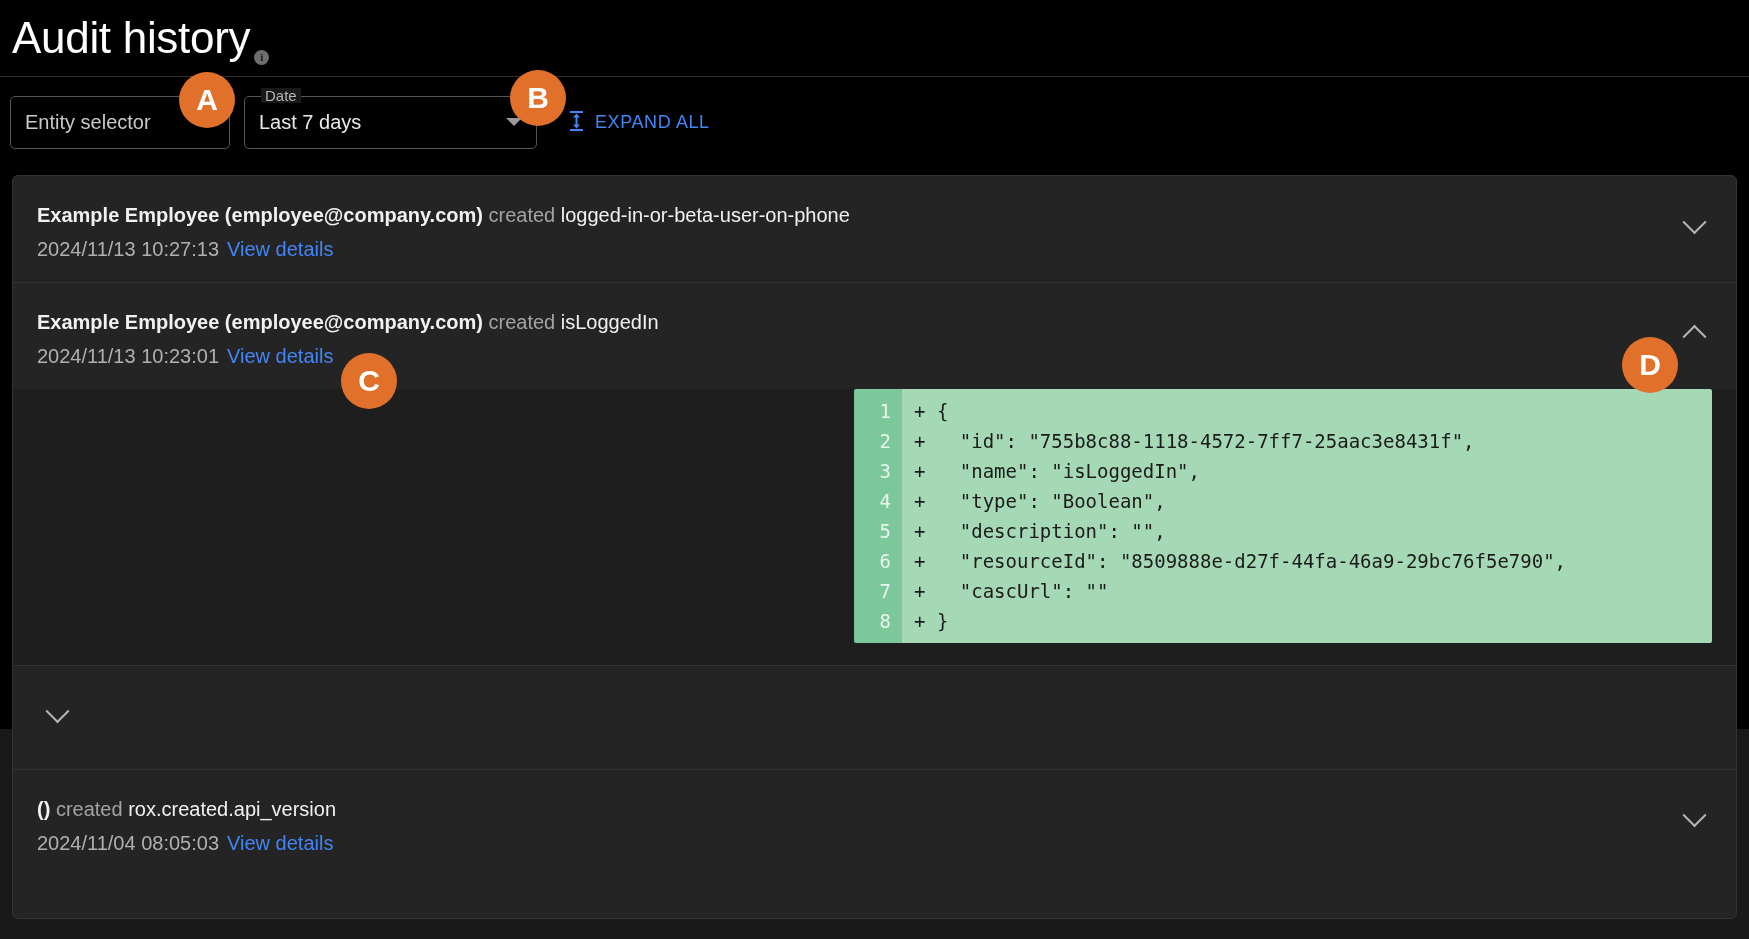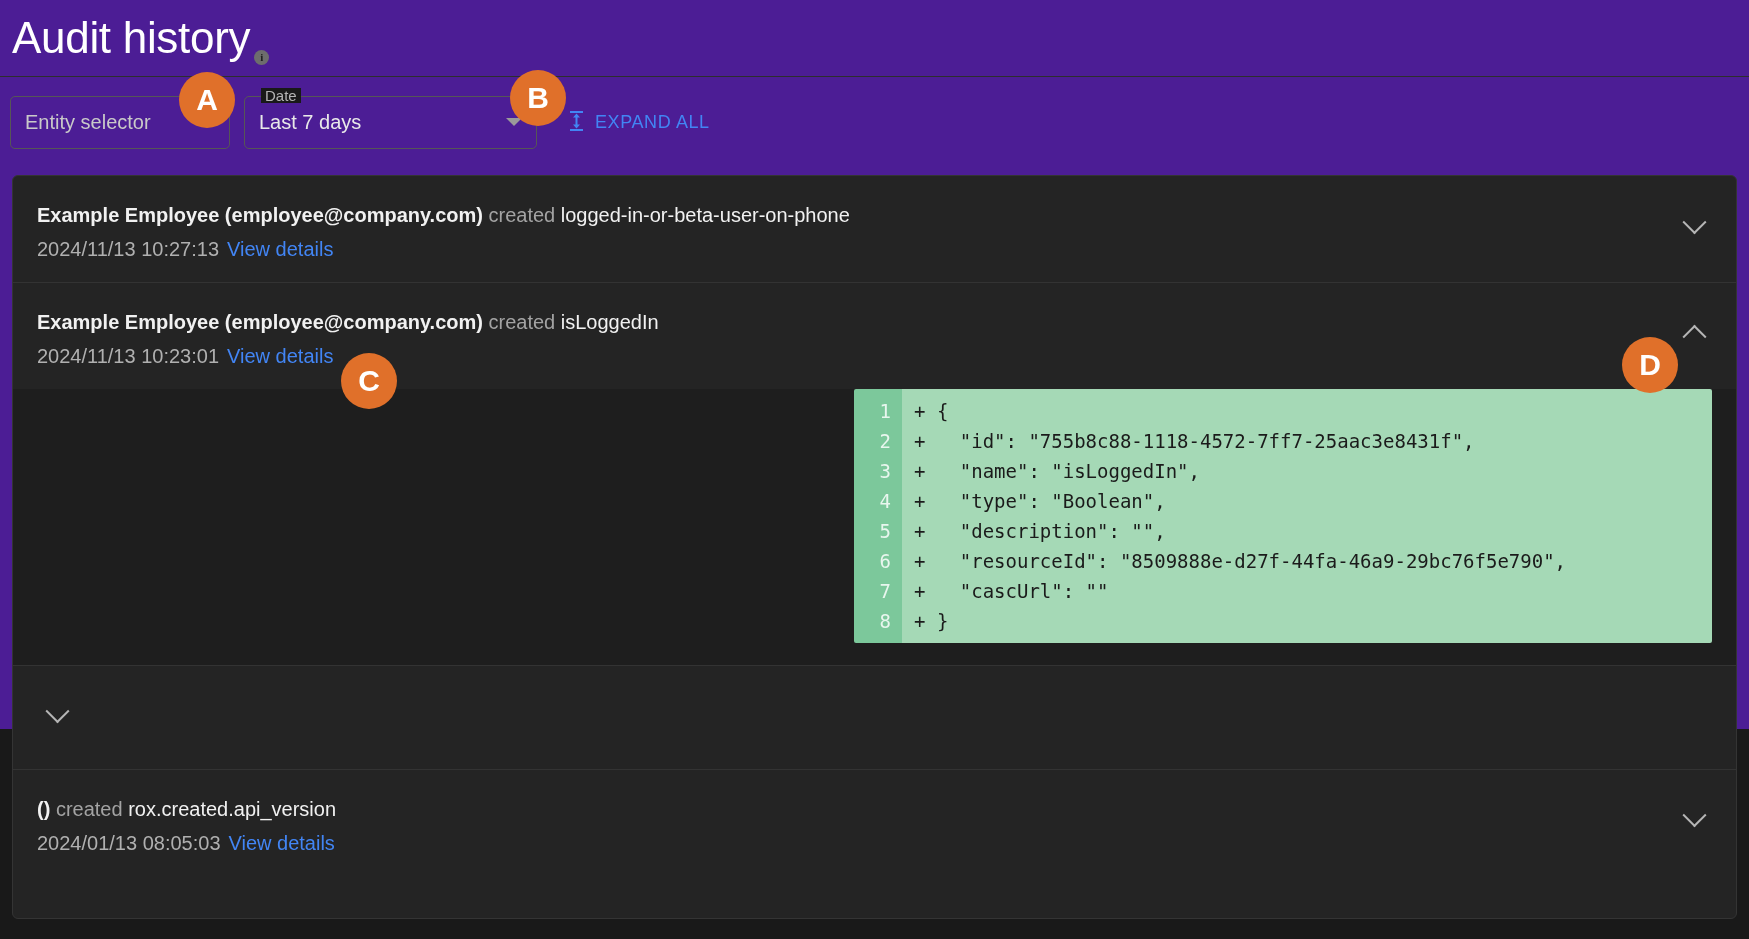--- a/index.html
+++ b/index.html
@@ -9,21 +9,21 @@
     height: 939px;
     background: #191919;
     font-family: "Liberation Sans", sans-serif;
     overflow: hidden;
   }
 
   .app {
     position: relative;
     width: 1749px;
     height: 729px;
-    background: #4c1d95;
+    background: #000000;
   }
 
   
   .header {
     height: 77px;
     display: flex;
     align-items: center;
     padding-left: 12px;
     border-bottom: 1px solid #2e2e2e;
   }
@@ -340,21 +340,21 @@
 
     <div class="audit-row">
       <div class="row-head">
         <div class="row-text">
           <div class="line1">
             <span class="actor">()</span>
             <span class="verb">created</span>
             <span class="subject">rox.created.api_version</span>
           </div>
           <div class="line2">
-            <span class="timestamp">2024/01/13 08:05:03</span><a class="view-details">View details</a>
+            <span class="timestamp">2024/11/04 08:05:03</span><a class="view-details">View details</a>
           </div>
         </div>
         <button class="chevron-btn">
           <span class="chev down"></span>
         </button>
       </div>
     </div>
 
   </div>
 

